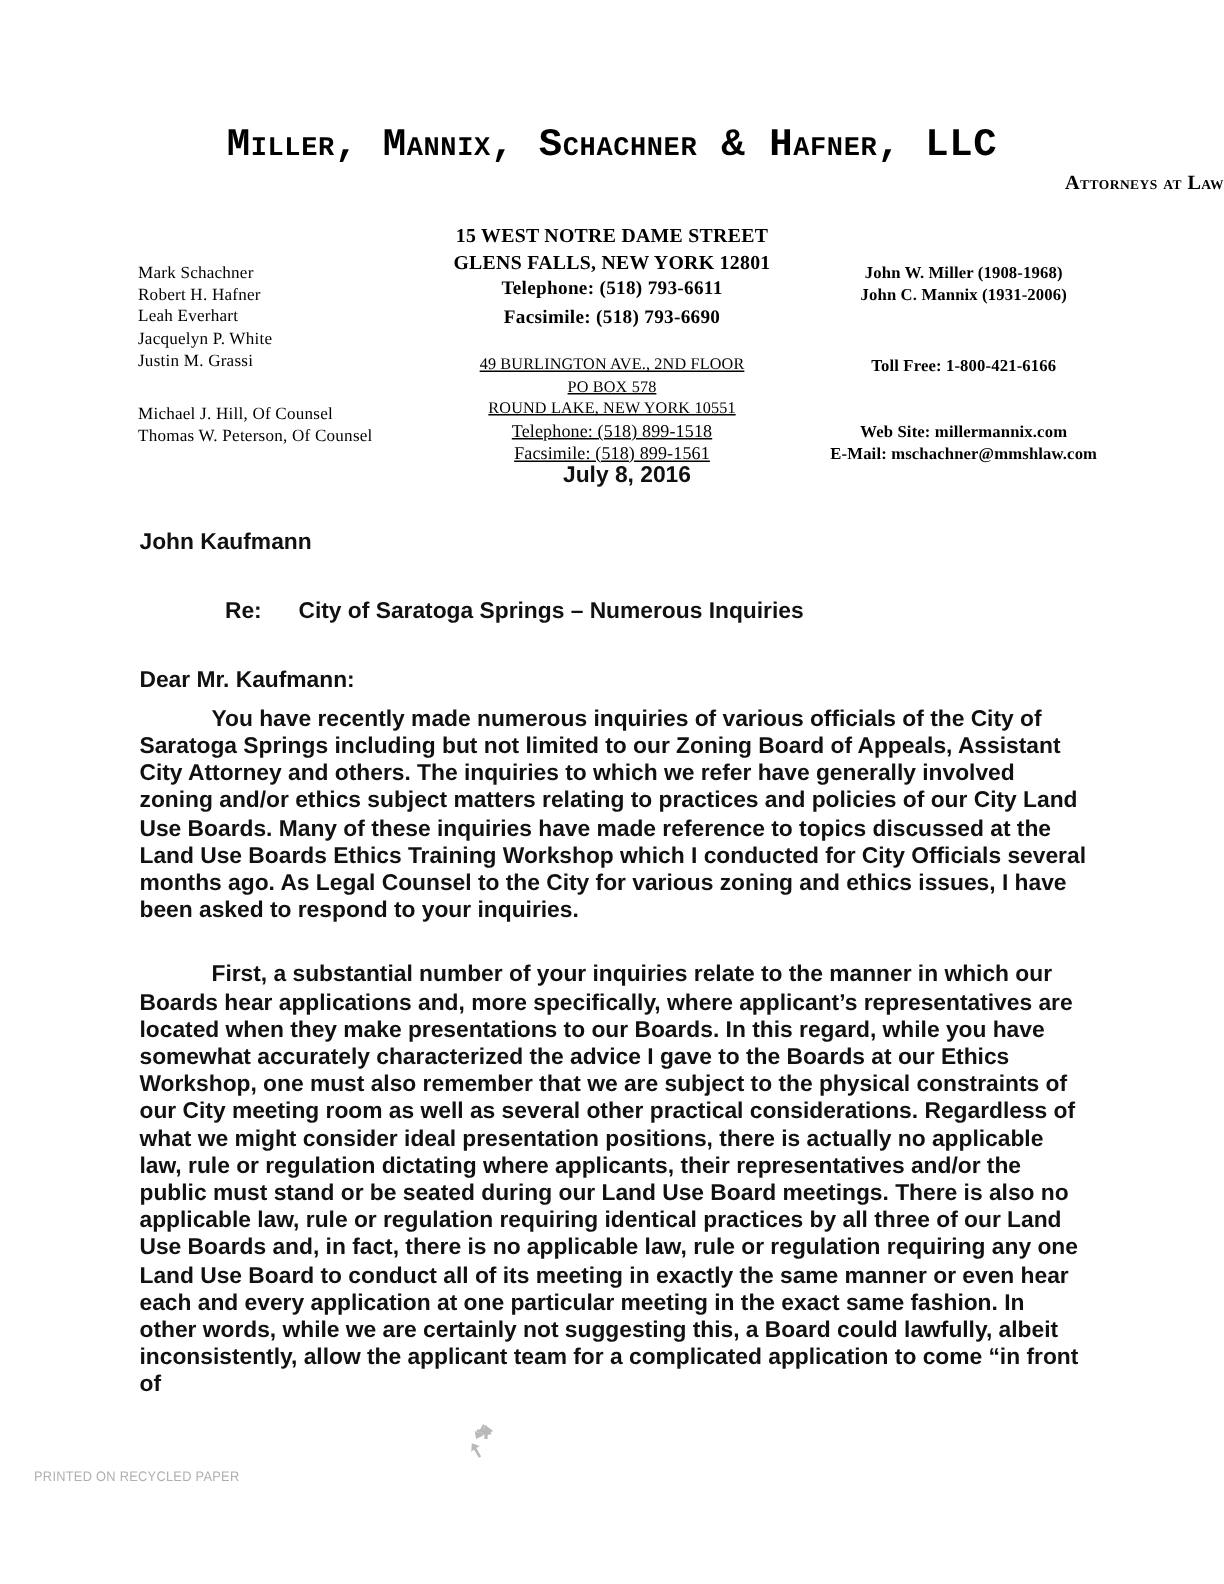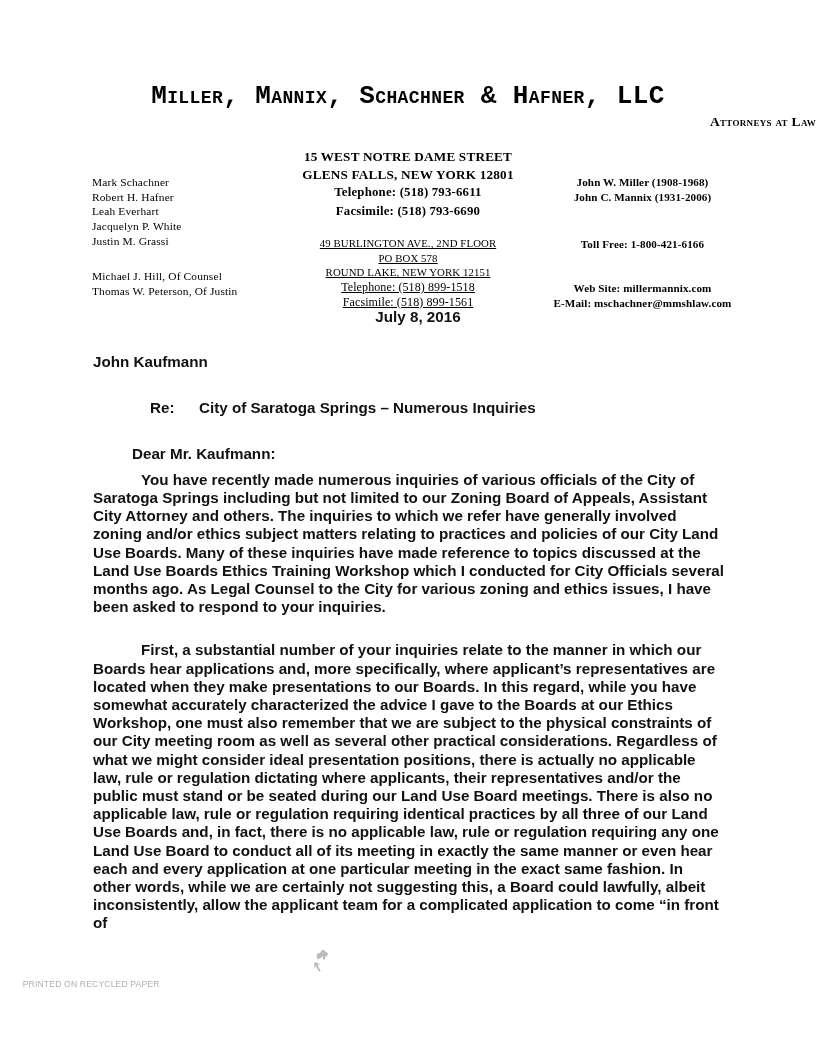--- a/index.html
+++ b/index.html
@@ -152,21 +152,20 @@
     margin-top: 28px;
     padding-left: 57px;
   }
   .re-line .re-label {
     display: inline-block;
     width: 49px;
   }
 
   .salutation {
     margin-top: 27px;
-    margin-left: 39px;
   }
 
   .body-para {
     margin-top: 8px;
     text-indent: 48px;
     text-align: left;
   }
   .body-para.second {
     margin-top: 25px;
   }
@@ -207,35 +206,35 @@
     <div class="contact-region">
 
       <div class="col-left">
         <div>Mark Schachner</div>
         <div>Robert H. Hafner</div>
         <div>Leah Everhart</div>
         <div>Jacquelyn P. White</div>
         <div>Justin M. Grassi</div>
         <div class="counsel-group">
           <div>Michael J. Hill, Of Counsel</div>
-          <div>Thomas W. Peterson, Of Justin</div>
+          <div>Thomas W. Peterson, Of Counsel</div>
         </div>
       </div>
 
       <div class="col-center">
         <div class="addr-primary">
           <div>15 WEST NOTRE DAME STREET</div>
           <div>GLENS FALLS, NEW YORK 12801</div>
           <div class="tel-line">Telephone:  (518) 793-6611</div>
           <div class="tel-line">Facsimile:  (518) 793-6690</div>
         </div>
         <div class="addr-secondary">
           <div>49 BURLINGTON AVE., 2ND FLOOR</div>
           <div>PO BOX 578</div>
-          <div>ROUND LAKE, NEW YORK 12151</div>
+          <div>ROUND LAKE, NEW YORK 10551</div>
           <div class="tel-line2">Telephone:  (518) 899-1518</div>
           <div class="tel-line2">Facsimile: (518) 899-1561</div>
         </div>
       </div>
 
       <div class="col-right">
         <div>John W. Miller (1908-1968)</div>
         <div>John C. Mannix (1931-2006)</div>
         <div class="toll">Toll Free: 1-800-421-6166</div>
         <div class="web">Web Site:  millermannix.com</div>

